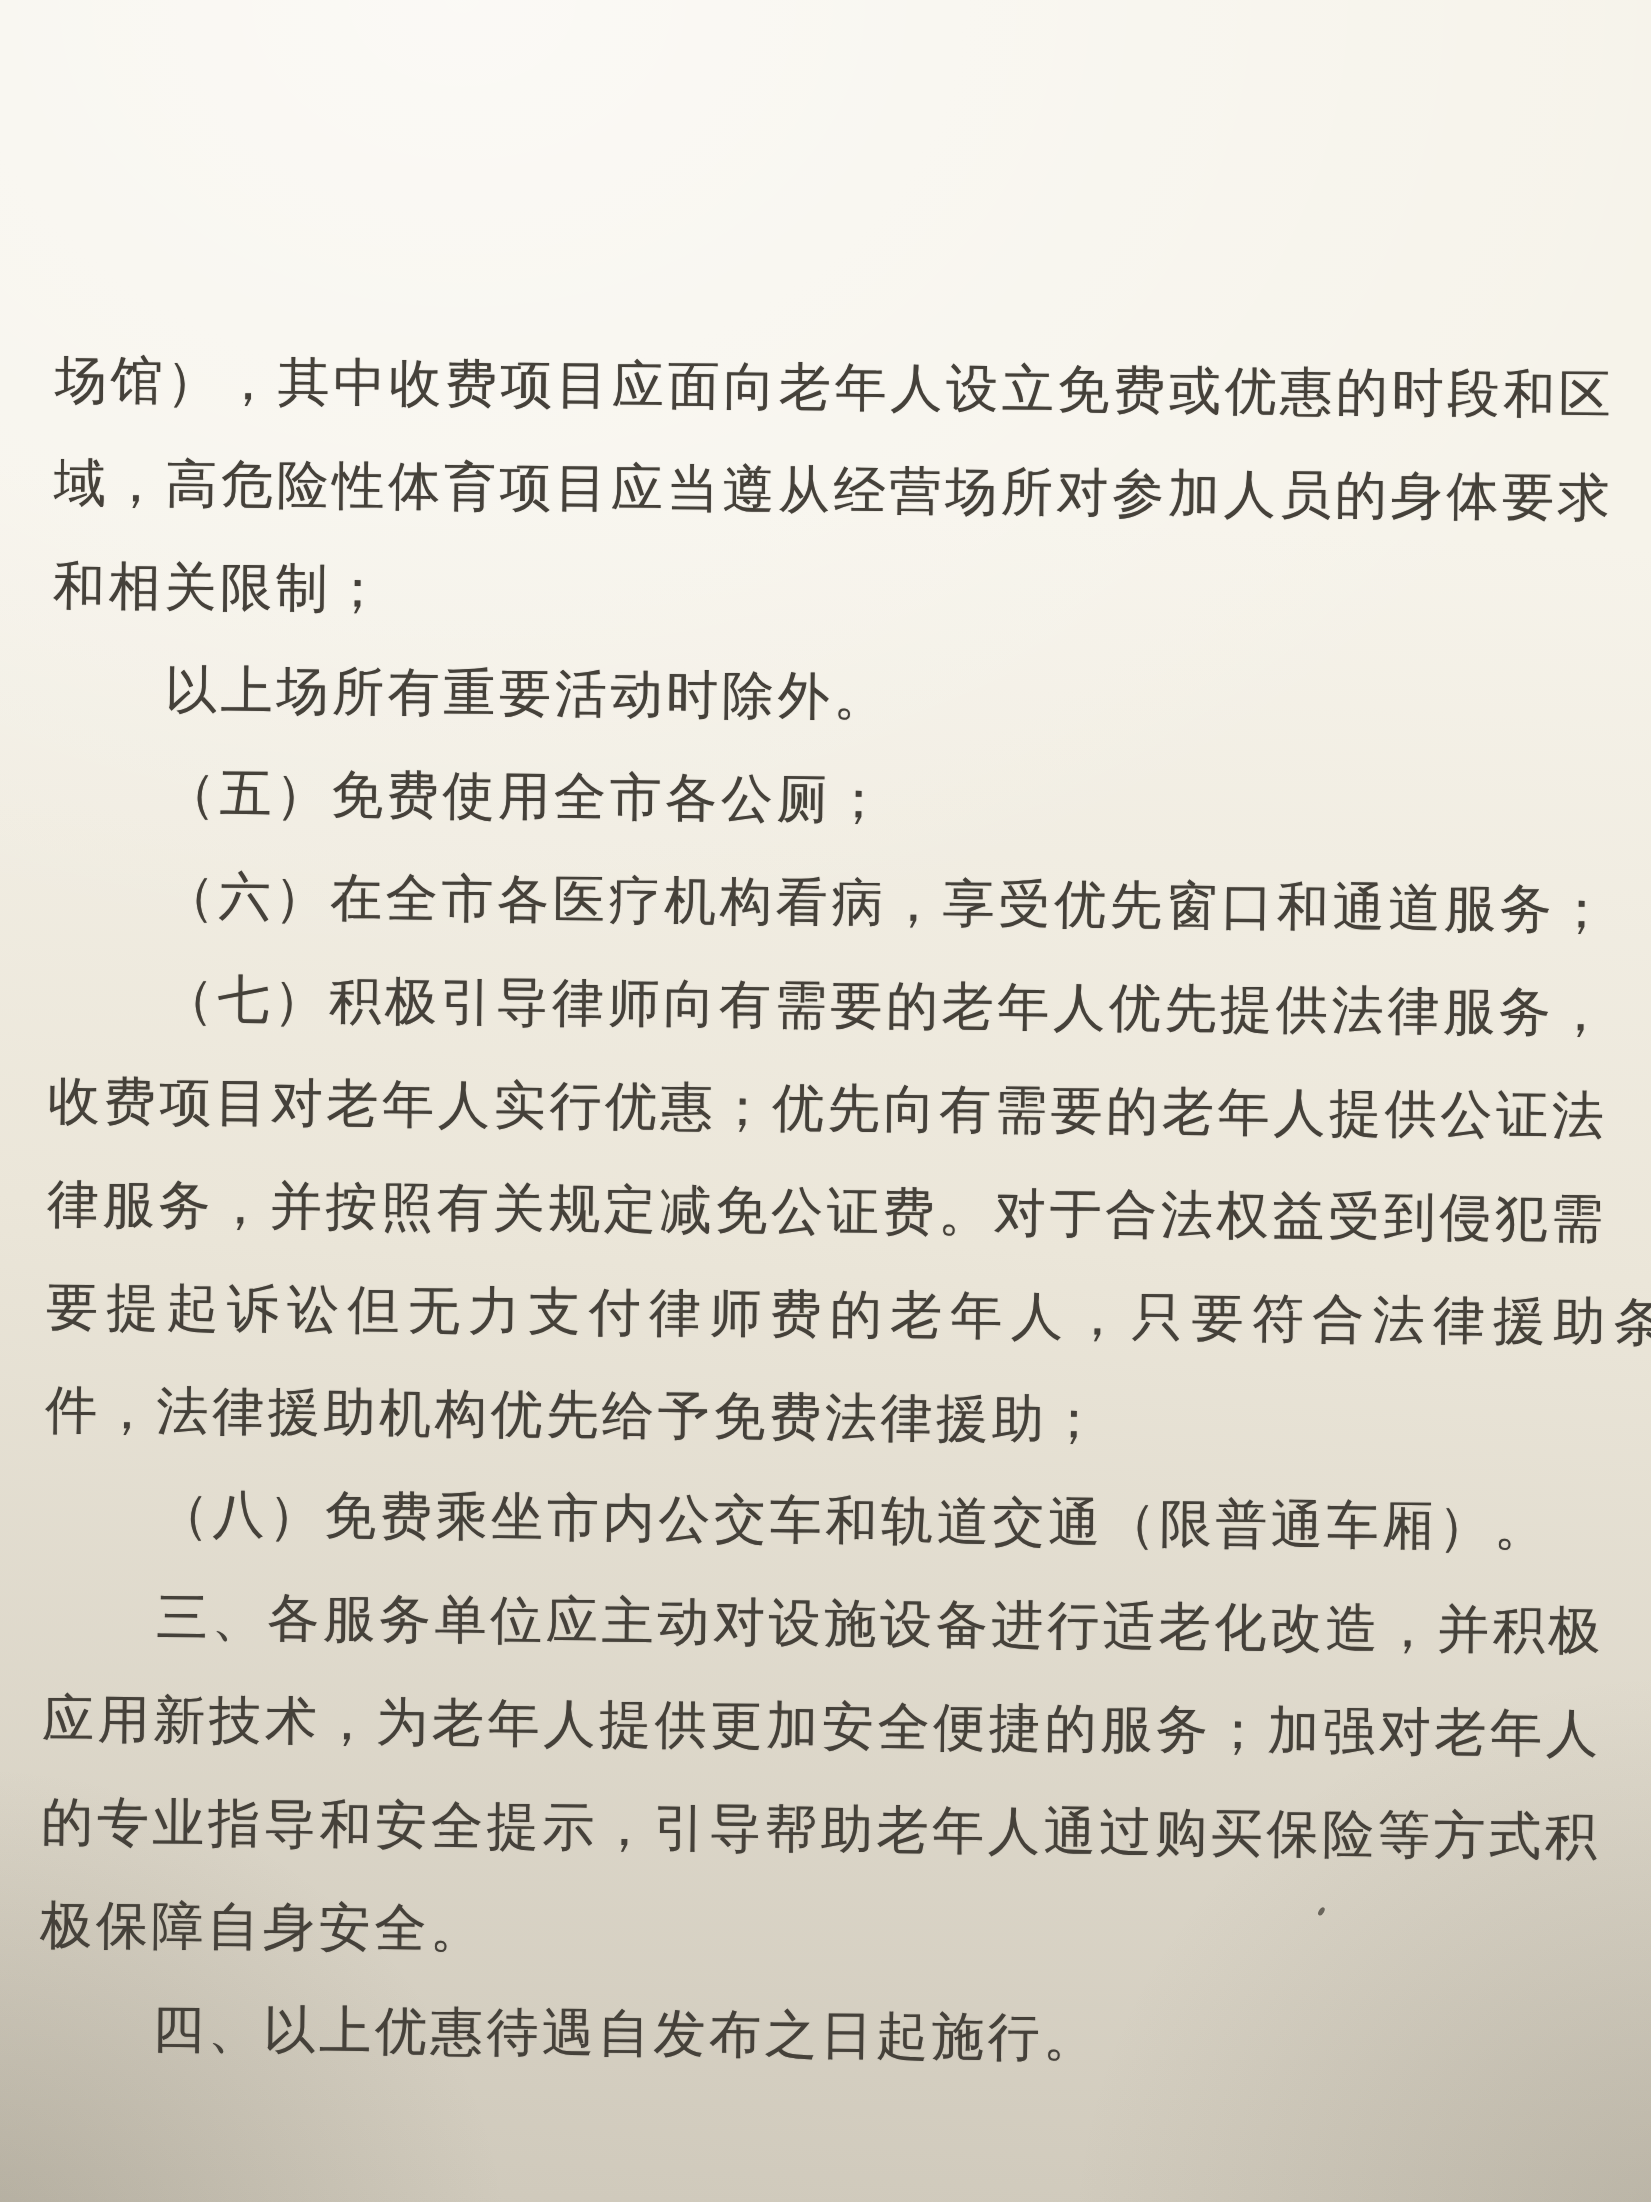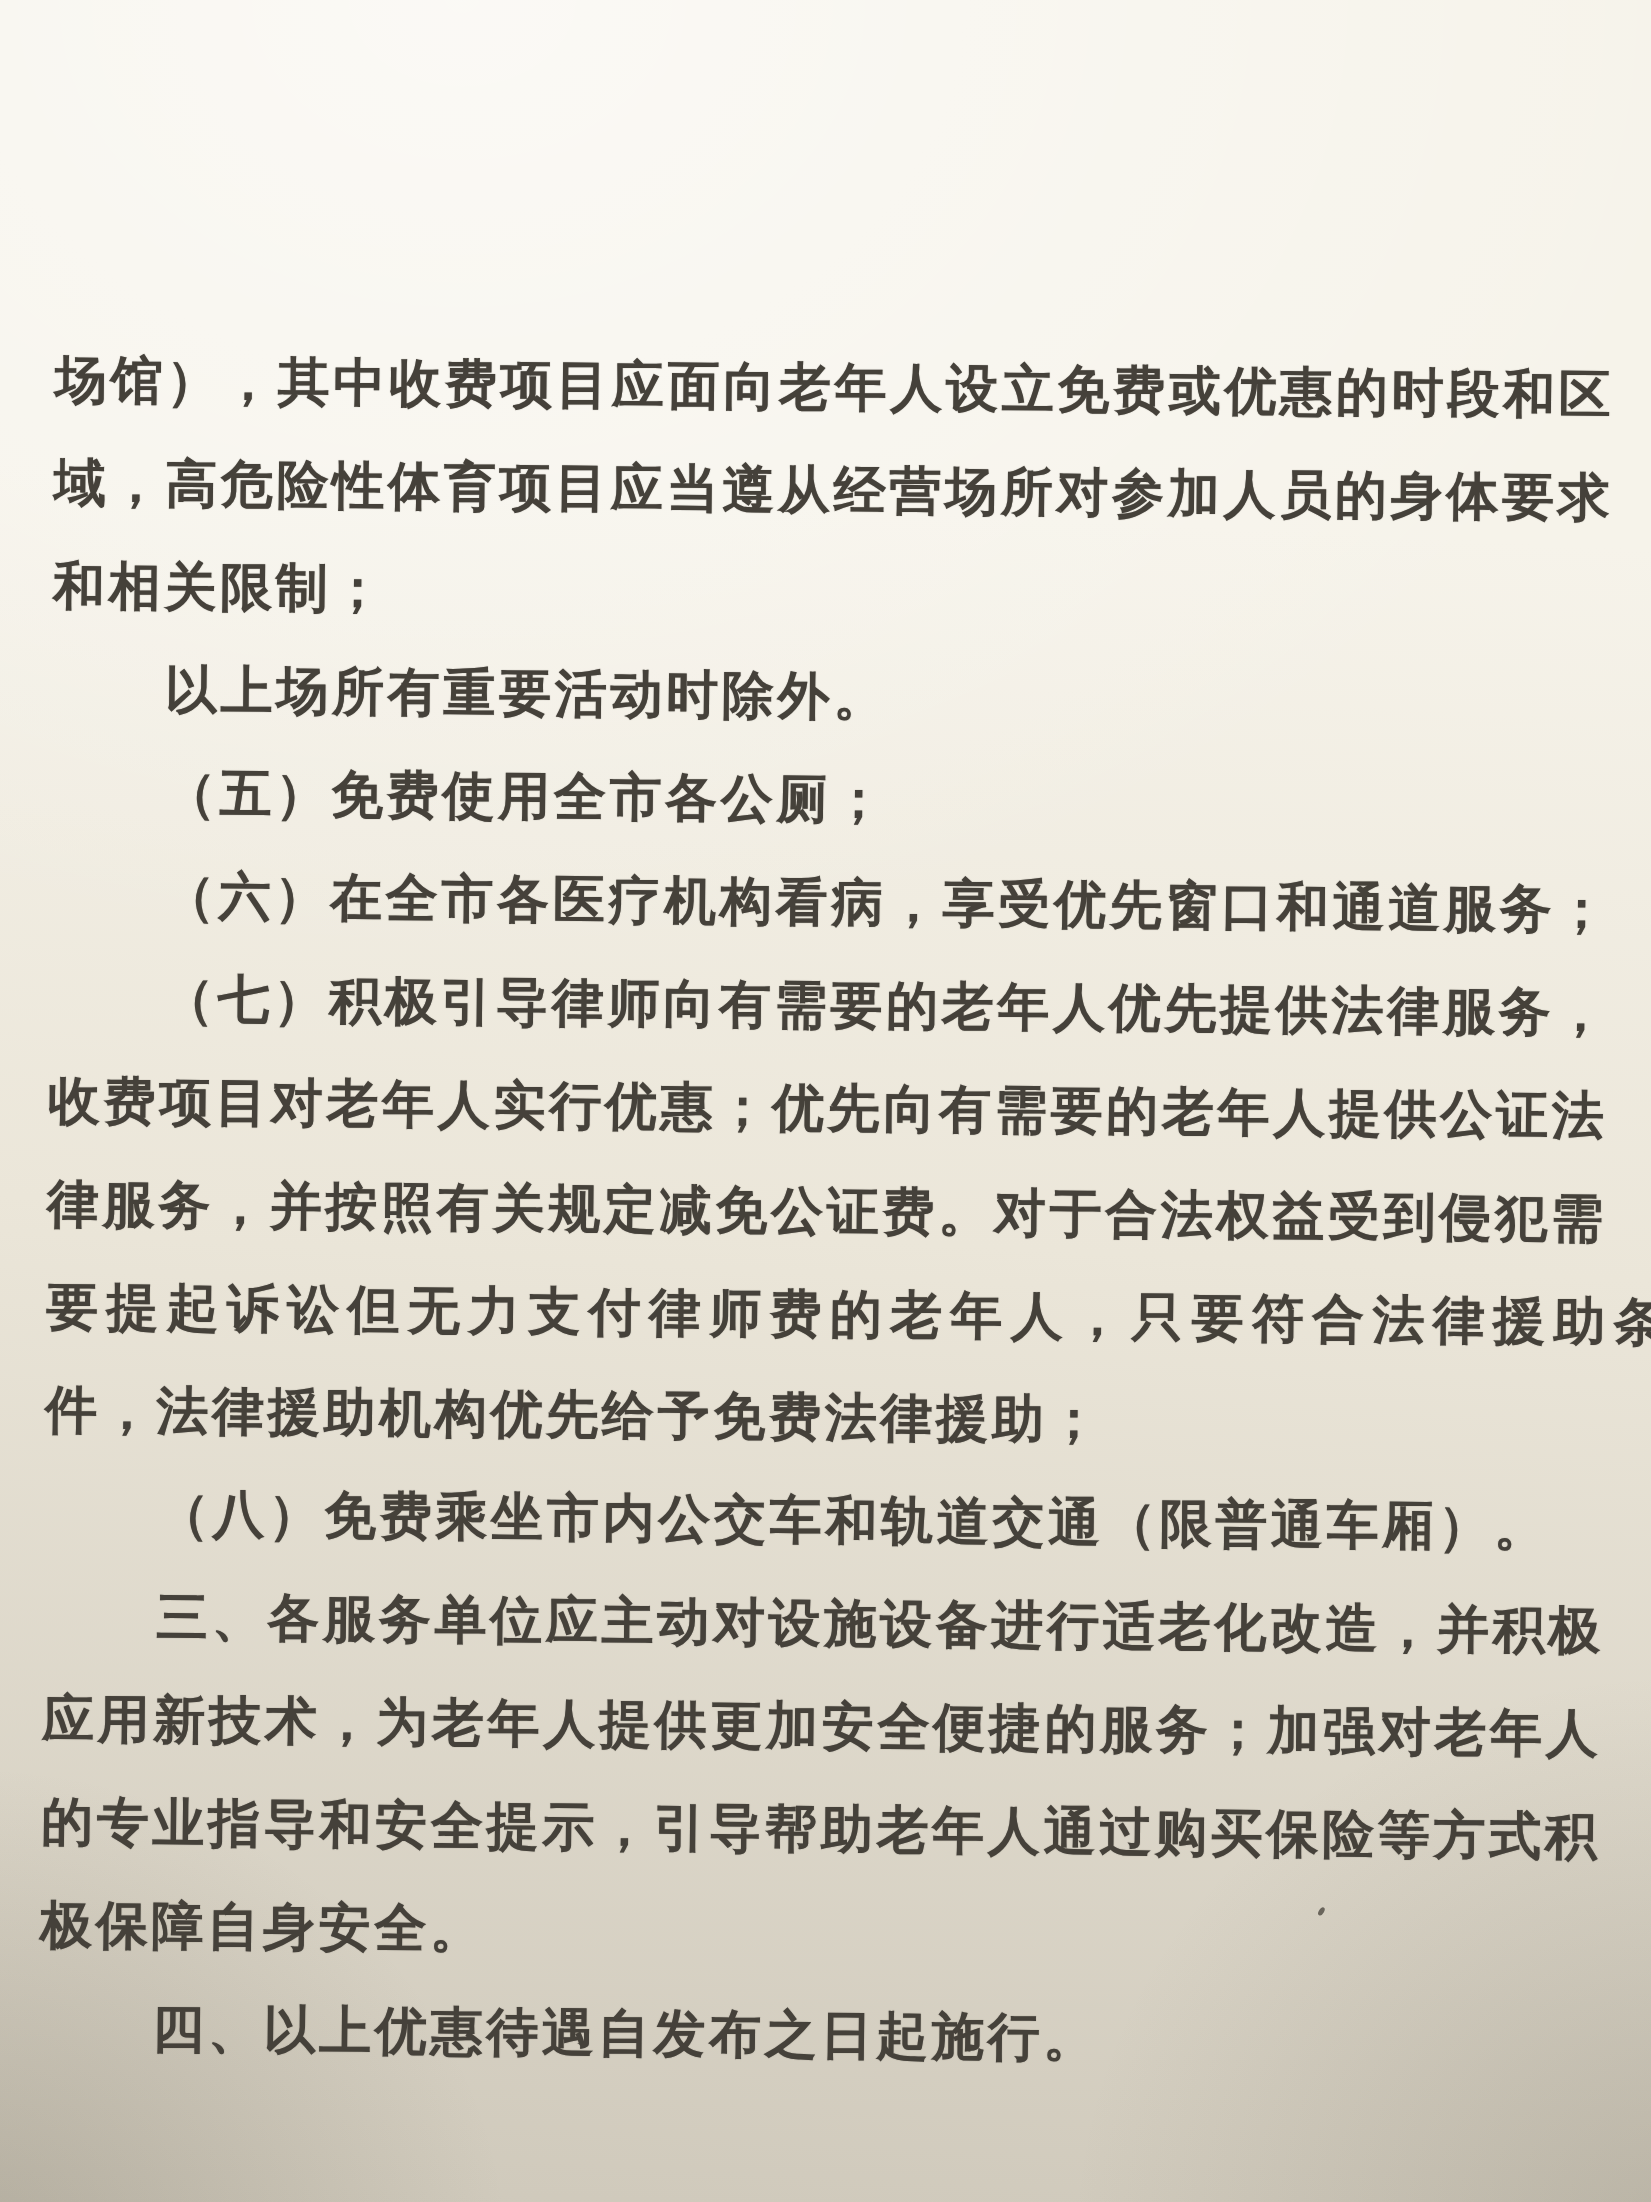--- a/index.html
+++ b/index.html
@@ -18,21 +18,20 @@
     inset: 0;
     background:
       radial-gradient(140% 80% at 28% 0%, rgba(255,255,255,0.55) 0%, rgba(255,255,255,0) 55%),
       radial-gradient(60% 42% at 102% 102%, rgba(88,82,66,0.20) 0%, rgba(88,82,66,0) 62%),
       radial-gradient(55% 38% at -2% 103%, rgba(88,82,66,0.24) 0%, rgba(88,82,66,0) 60%),
       linear-gradient(183deg,
         var(--paper-top, #f6f3ea) 0%,
         var(--paper-top, #f6f3ea) 24%,
         var(--paper-mid, #ebe6d9) 56%,
         var(--paper-bottom, #cfc9bb) 100%);
-    font-weight: bold;
   }
 
   .text-block {
     position: absolute;
     left: 47px;
     top: 336px;
     width: 1575px;
     transform: rotate(0.55deg);
     transform-origin: 50% 50%;
     font-family: "Liberation Serif", "DejaVu Serif", serif;

